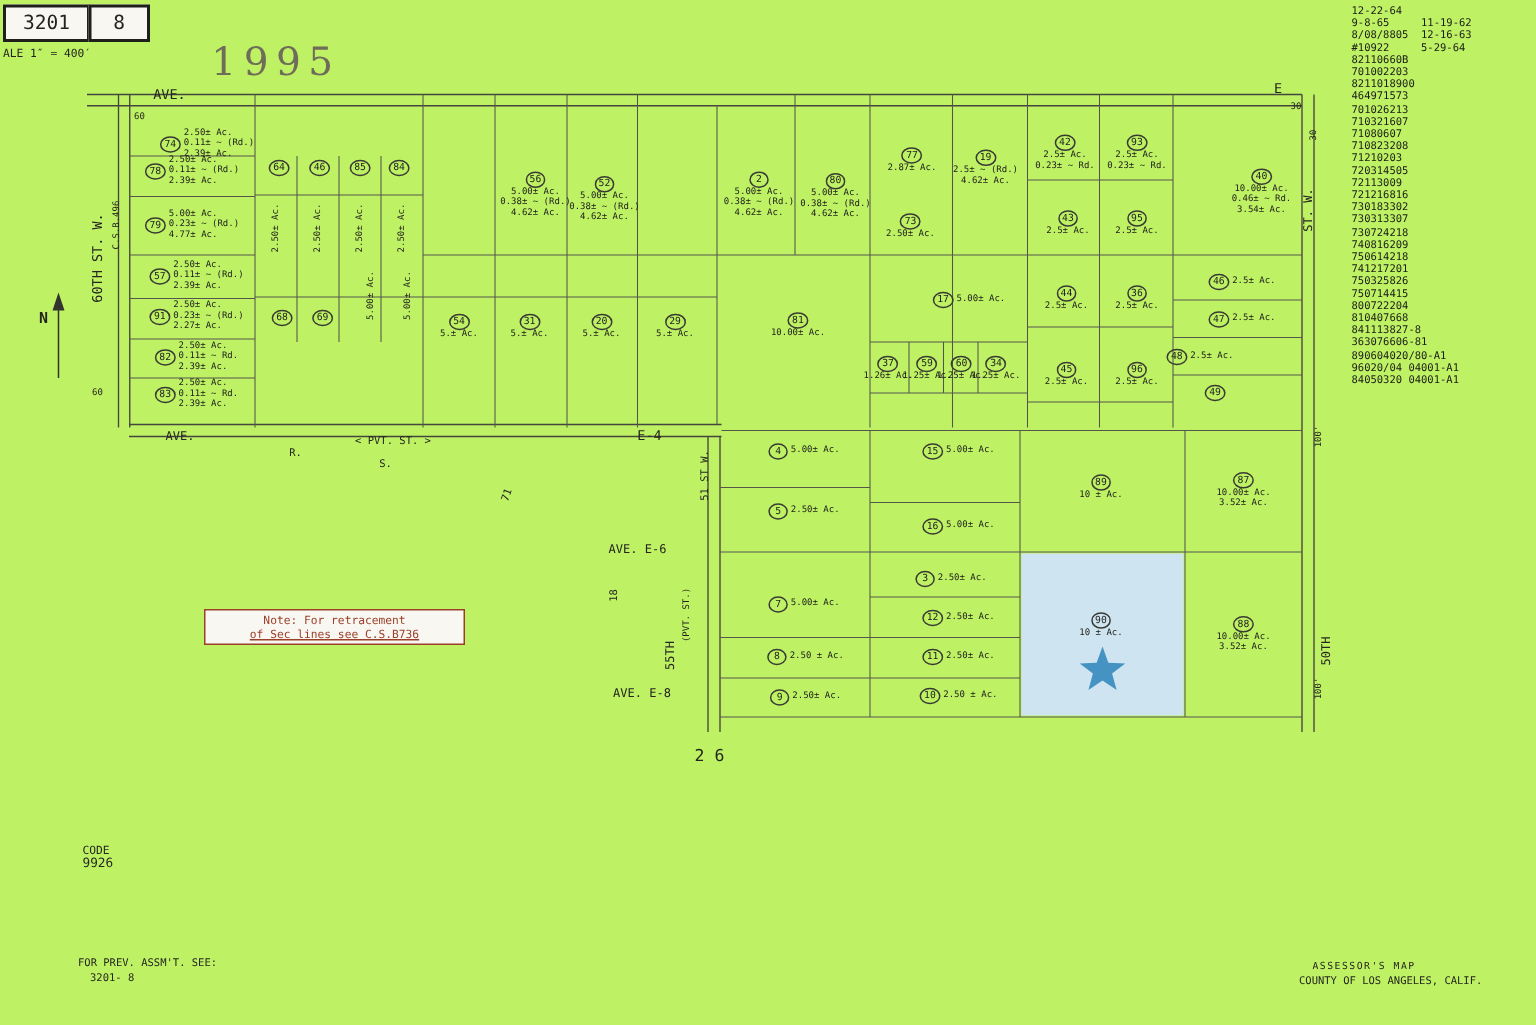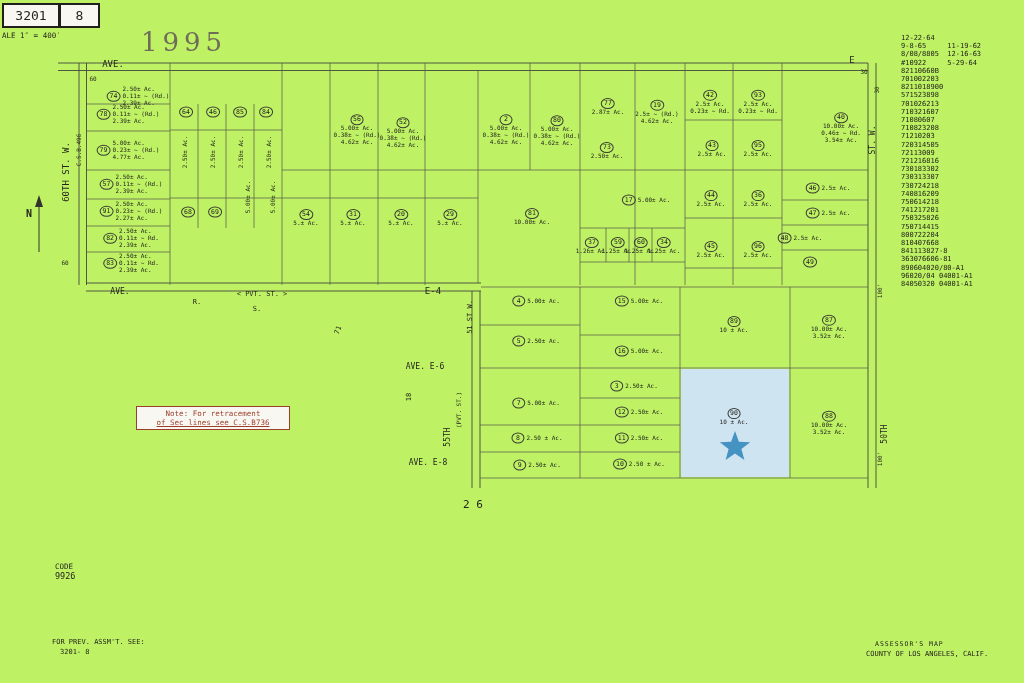--- a/index.html
+++ b/index.html
@@ -11,23 +11,23 @@
   .rot{transform:translate(-50%,-50%) rotate(-90deg);}
   .hbox{position:absolute;border:2px solid #1f1f1b;display:flex;align-items:center;justify-content:center;
         font-size:13px;background:#f8f7f2;box-sizing:border-box;}
   .p{position:absolute;display:flex;align-items:center;gap:2px;transform:translate(-50%,-50%);
      white-space:nowrap;color:#22221e;}
   .p.col{flex-direction:column;gap:0;}
   .circ{display:inline-flex;align-items:center;justify-content:center;min-width:13px;height:11px;
         padding:0 2px;border:1px solid #3a3a34;border-radius:50%;font-size:6.5px;line-height:7px;box-sizing:border-box;}
   .lines-stack{display:flex;flex-direction:column;align-items:flex-start;font-size:6px;line-height:6.8px;}
   .p.col .lines-stack{align-items:center;}
-  .note{position:absolute;left:136px;top:406px;width:130px;padding:2px 11px;border:1px solid #9c3f2a;
+  .note{position:absolute;left:136px;top:406px;width:130px;padding:2px 21px;border:1px solid #9c3f2a;
         color:#9c3f2a;font-size:7.5px;line-height:9px;text-align:center;background:#f8f7f2;}
-  .revs{position:absolute;left:901px;top:3px;width:121px;font-size:7px;line-height:8.2px;color:#1b1b18;margin-top:31px;}
+  .revs{position:absolute;left:901px;top:3px;width:121px;font-size:7px;line-height:8.2px;color:#1b1b18;}
   .revs div{white-space:pre;}
 </style>
 </head>
 <body>
 
 <div class="stage">
 
   <svg class="lines" width="1024" height="683" viewBox="0 0 1024 683">
 
     <rect x="681" y="369" width="108" height="108" fill="#cfe4f1"></rect>
@@ -55,21 +55,21 @@
   <span class="lb" style="left:184px;top:42px;font-size:26px;font-family:'DejaVu Serif',serif;font-weight:normal;color:#6f6c5a;letter-spacing:5px">1995</span>
 
   <div class="revs">
       <div>12-22-64</div>
       <div>9-8-65     11-19-62</div>
       <div>8/08/8805  12-16-63</div>
       <div>#10922     5-29-64</div>
       <div>82110660B</div>
       <div>701002203</div>
       <div>8211018900</div>
-      <div>571523898</div>
+      <div>464971573</div>
       <div>701026213</div>
       <div>710321607</div>
       <div>71080607</div>
       <div>710823208</div>
       <div>71210203</div>
       <div>720314505</div>
       <div>72113009</div>
       <div>721216816</div>
       <div>730183302</div>
       <div>730313307</div>

